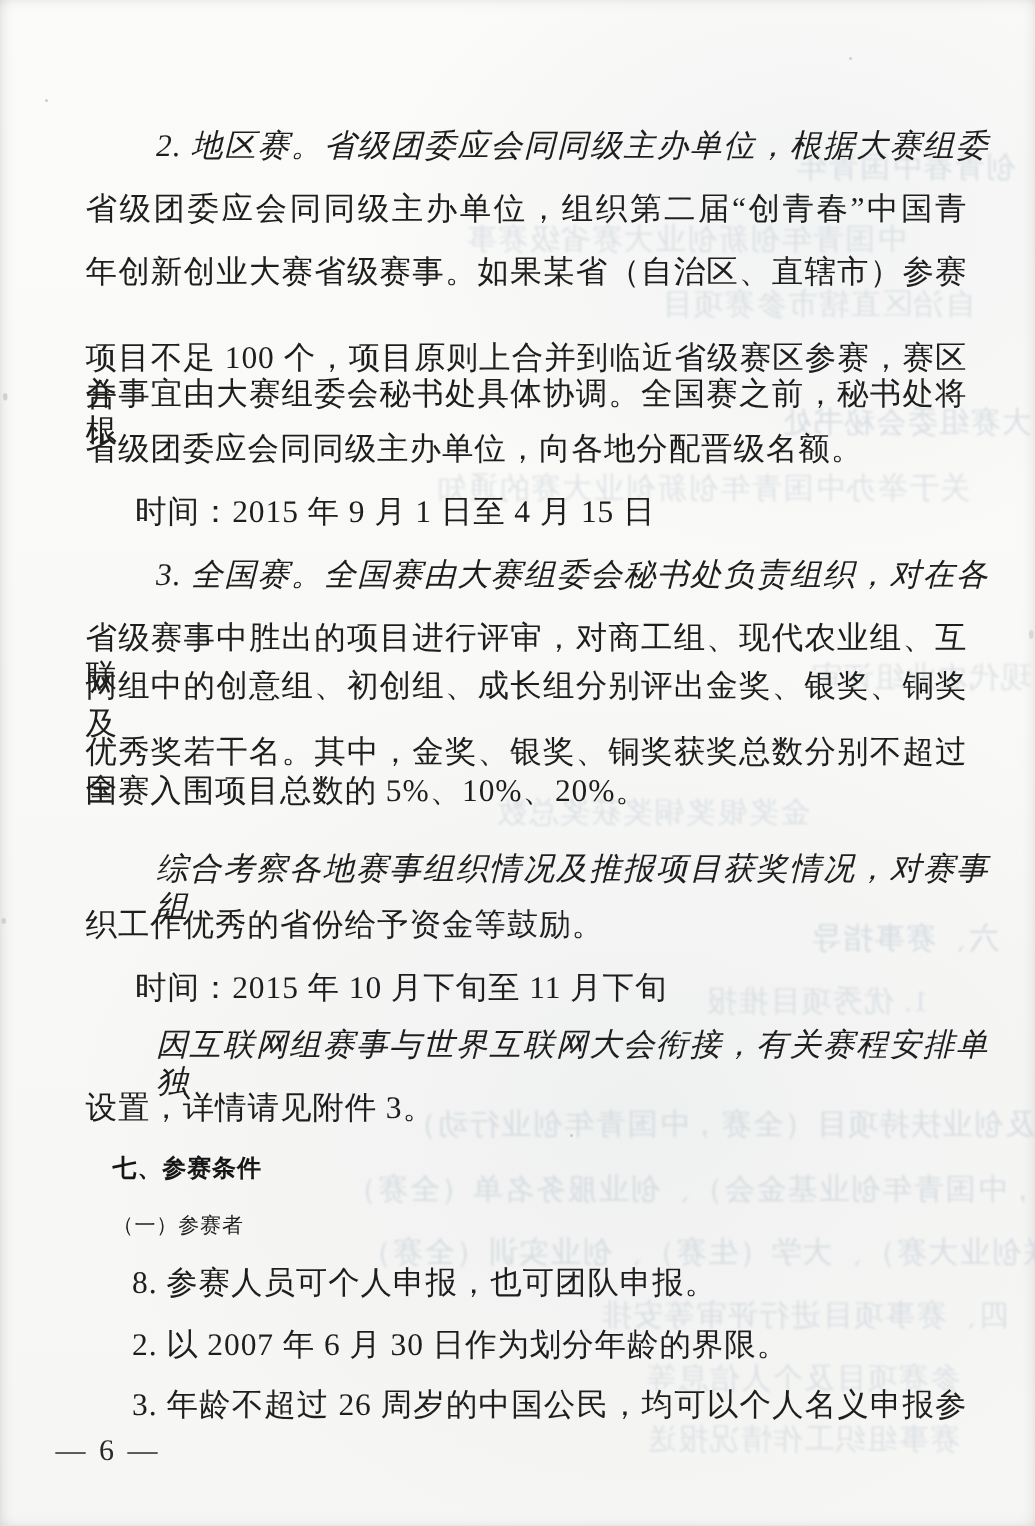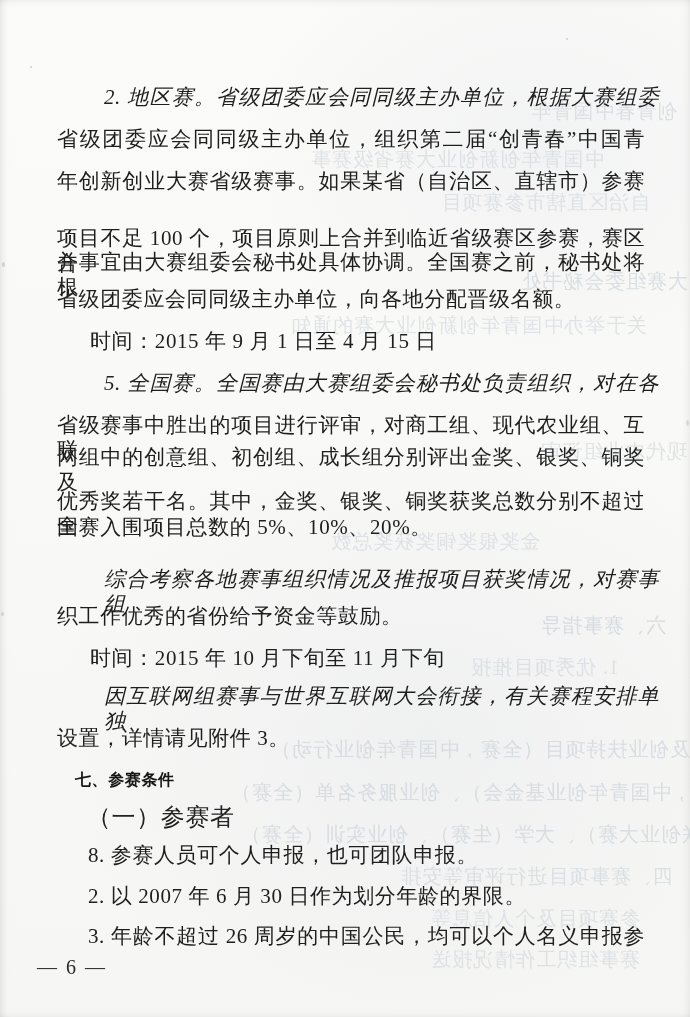--- a/index.html
+++ b/index.html
@@ -26,21 +26,21 @@
     letter-spacing:.6px;
   }
   .just{
     white-space:normal;
     text-align:justify;
     text-align-last:justify;
   }
   .w-full{left:57px;width:588px;}
   .w-ind{left:104px;width:555px;font-style:italic;}
   .heading{font-weight:bold;font-size:16px;color:#161616;text-align:right;}
-  .sub{font-size:24px;color:#222;margin-left:12px;}
+  .sub{font-size:14px;color:#222;}
   .footer{
     position:absolute;left:37px;top:956px;
     font-size:20px;color:#2a2a2a;letter-spacing:2px;white-space:nowrap;
   }
   
   .bleed{
     position:absolute;
     font-size:20px;color:#c7cfd7;
     white-space:nowrap;
     transform:scaleX(-1);
@@ -75,21 +75,21 @@
   </div>
 
   <div>
     <div class="line just w-ind" style="top:85px">2. 地区赛。省级团委应会同同级主办单位，根据大赛组委</div>
     <div class="line just w-full" style="top:127px">省级团委应会同同级主办单位，组织第二届“创青春”中国青</div>
     <div class="line just w-full" style="top:169px">年创新创业大赛省级赛事。如果某省（自治区、直辖市）参赛</div>
     <div class="line just w-full" style="top:226px">项目不足 100 个，项目原则上合并到临近省级赛区参赛，赛区合</div>
     <div class="line just w-full" style="top:250px">并事宜由大赛组委会秘书处具体协调。全国赛之前，秘书处将根</div>
     <div class="line" style="top:287px;left:57px">省级团委应会同同级主办单位，向各地分配晋级名额。</div>
     <div class="line" style="top:329px;left:90px">时间：2015 年 9 月 1 日至 4 月 15 日</div>
-    <div class="line just w-ind" style="top:371px">5. 全国赛。全国赛由大赛组委会秘书处负责组织，对在各</div>
+    <div class="line just w-ind" style="top:371px">3. 全国赛。全国赛由大赛组委会秘书处负责组织，对在各</div>
     <div class="line just w-full" style="top:413px">省级赛事中胜出的项目进行评审，对商工组、现代农业组、互联</div>
     <div class="line just w-full" style="top:445px">网组中的创意组、初创组、成长组分别评出金奖、银奖、铜奖及</div>
     <div class="line just w-full" style="top:489px">优秀奖若干名。其中，金奖、银奖、铜奖获奖总数分别不超过全</div>
     <div class="line" style="top:515px;left:57px">国赛入围项目总数的 5%、10%、20%。</div>
     <div class="line just w-ind" style="top:567px">综合考察各地赛事组织情况及推报项目获奖情况，对赛事组</div>
     <div class="line" style="top:604px;left:57px">织工作优秀的省份给予资金等鼓励。</div>
     <div class="line" style="top:646px;left:90px">时间：2015 年 10 月下旬至 11 月下旬</div>
     <div class="line just w-ind" style="top:684px">因互联网组赛事与世界互联网大会衔接，有关赛程安排单独</div>
     <div class="line" style="top:726px;left:57px">设置，详情请见附件 3。</div>
     <div class="line heading" style="top:767px;left:75px">七、参赛条件</div>

